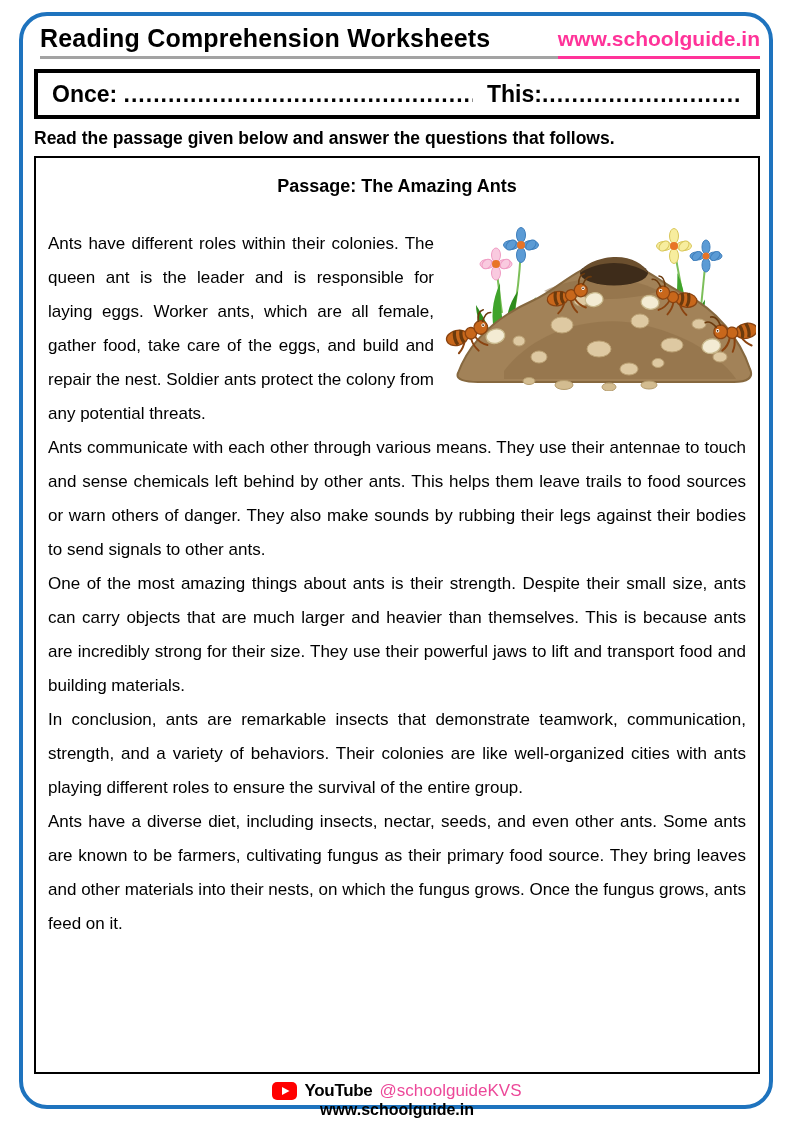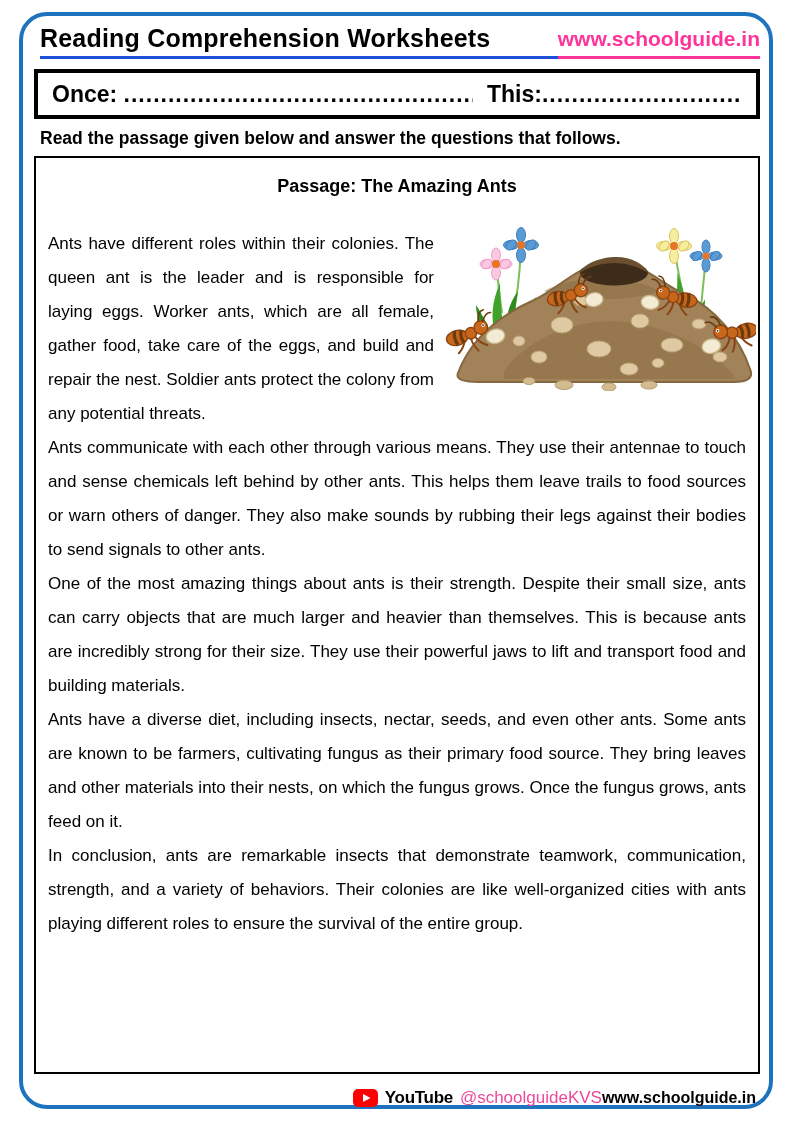--- a/index.html
+++ b/index.html
@@ -10,55 +10,55 @@
   .frame{
     position:absolute;left:19px;top:12px;width:754px;height:1097px;
     border:4px solid #1E73BE;border-radius:28px;box-sizing:border-box;
   }
   .content{position:absolute;left:34px;top:24px;width:726px;}
 
   
   .header{display:flex;align-items:flex-end;padding-left:6px;}
   .header-title{
     flex:1;font-size:25px;font-weight:700;letter-spacing:.2px;
-    border-bottom:3px solid #1d4ed8;padding-bottom:3px;white-space:nowrap;
+    border-bottom:3px solid #a3a3a3;padding-bottom:3px;white-space:nowrap;
   }
   .header-link{
     font-size:21px;font-weight:700;color:#FF3399;text-decoration:none;
     border-bottom:3px solid #FF3399;padding-bottom:5px;white-space:nowrap;
   }
 
   
   .name-date-box{
     margin-top:10px;border:4px solid #000;box-sizing:border-box;
     height:50px;display:flex;align-items:center;gap:14px;
     padding:0 14px;font-size:23px;font-weight:600;
   }
   .nd-name{flex:1 1 auto;overflow:hidden;white-space:nowrap;}
   .nd-date{flex:0 0 255px;overflow:hidden;white-space:nowrap;}
   .dots{letter-spacing:1px;font-weight:700;}
 
   
-  .instruction{margin:9px 0 7px 6px;font-size:17.5px;font-weight:700;}
+  .instruction{margin:9px 0 7px 0;font-size:17.5px;font-weight:700;}
 
   
   .passage-box{
     border:2px solid #000;box-sizing:border-box;height:918px;
     padding:10px 12px 0 12px;overflow:hidden;
   }
   .passage-title{text-align:center;font-size:18px;font-weight:700;margin-top:8px;}
   .passage-body{margin-top:30px;font-size:17px;line-height:34px;text-align:justify;}
   .passage-body p{margin:0;}
   .passage-body p.first{text-align:left;}
   .illustration{
     float:right;width:312px;height:170px;margin:-6px -10px 2px 10px;
   }
 
   
-  .footer{display:flex;justify-content:flex-end;align-items:center;margin-top:14px;padding:0 4px;}
+  .footer{display:flex;justify-content:flex-end;align-items:center;margin-top:7px;padding:0 4px;flex-direction:column;}
   .footer-left{display:flex;align-items:center;gap:7px;}
   .yt-word{font-size:17px;font-weight:700;letter-spacing:-.3px;}
   .yt-handle{font-size:17px;font-weight:400;color:#ec4899;text-decoration:none;}
   .footer-site{font-size:16px;font-weight:700;color:#000;text-decoration:none;}
 </style>
 </head>
 <body>
 
 <div class="frame"></div>
 
@@ -195,22 +195,22 @@
           <use href="#ant" transform="translate(28,112) scale(-1.1,1.1) rotate(14)"></use>
           <use href="#ant" transform="translate(128,74) scale(-1.05,1.05) rotate(10)"></use>
           <use href="#ant" transform="translate(228,76) scale(1.05) rotate(8)"></use>
           <use href="#ant" transform="translate(287,112) scale(1.1) rotate(-12)"></use>
         </svg>
       </div>
 
       <p>Ants have different roles within their colonies. The queen ant is the leader and is responsible for laying eggs. Worker ants, which are all female, gather food, take care of the eggs, and build and repair the nest. Soldier ants protect the colony from any potential threats.</p>
       <p>Ants communicate with each other through various means. They use their antennae to touch and sense chemicals left behind by other ants. This helps them leave trails to food sources or warn others of danger. They also make sounds by rubbing their legs against their bodies to send signals to other ants.</p>
       <p>One of the most amazing things about ants is their strength. Despite their small size, ants can carry objects that are much larger and heavier than themselves. This is because ants are incredibly strong for their size. They use their powerful jaws to lift and transport food and building materials.</p>
+      <p>In conclusion, ants are remarkable insects that demonstrate teamwork, communication, strength, and a variety of behaviors. Their colonies are like well-organized cities with ants playing different roles to ensure the survival of the entire group.</p>
       <p>Ants have a diverse diet, including insects, nectar, seeds, and even other ants. Some ants are known to be farmers, cultivating fungus as their primary food source. They bring leaves and other materials into their nests, on which the fungus grows. Once the fungus grows, ants feed on it.</p>
-      <p>In conclusion, ants are remarkable insects that demonstrate teamwork, communication, strength, and a variety of behaviors. Their colonies are like well-organized cities with ants playing different roles to ensure the survival of the entire group.</p>
     </div>
   </div>
 
   <div class="footer">
     <div class="footer-left">
       <svg width="25" height="18" viewBox="0 0 25 18">
         <rect x="0" y="0" width="25" height="18" rx="5" fill="#FF0000"></rect>
         <path d="M10,5 L17.5,9 L10,13 Z" fill="#ffffff"></path>
       </svg>
       <span class="yt-word">YouTube</span>

